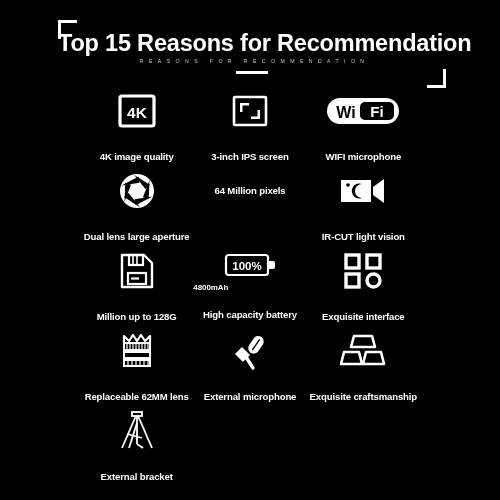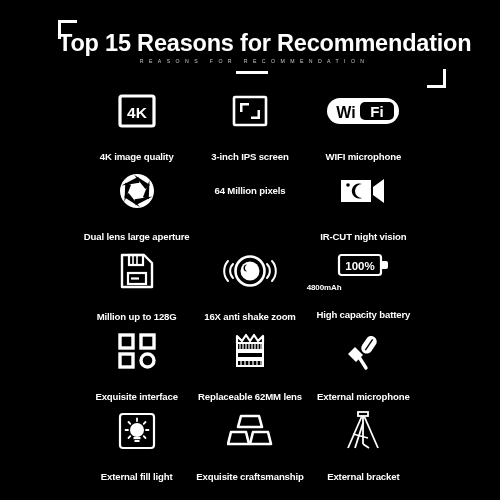--- a/index.html
+++ b/index.html
@@ -212,53 +212,37 @@
 
     <div class="cell">
       <div class="icon-wrap">
         <svg width="48" height="34" viewBox="0 0 48 34">
           <path d="M2 6 h30 v22 h-30 z" fill="#fff"></path>
           <path d="M34 13 L45 5 L45 29 L34 21 Z" fill="#fff"></path>
           <path d="M23 10 a7.5 7.5 0 1 0 0 14 a6 6 0 0 1 0 -14 z" fill="#000"></path>
           <circle cx="9" cy="11" r="1.8" fill="#000"></circle>
         </svg>
       </div>
-      <div class="cell-label">IR-CUT night vision</div>
+      <div class="cell-label">IR-CUT light vision</div>
     </div>
 
     <div class="cell">
       <div class="icon-wrap">
         <svg width="38" height="40" viewBox="0 0 38 40">
           <path d="M4 4 h22 l8 8 v24 h-30 z" fill="none" stroke="#fff" stroke-width="2.4" stroke-linejoin="round"></path>
           <rect x="11" y="4" width="14" height="10" fill="none" stroke="#fff" stroke-width="2.2"></rect>
           <line x1="15" y1="5" x2="15" y2="13" stroke="#fff" stroke-width="1.6"></line>
           <line x1="19" y1="5" x2="19" y2="13" stroke="#fff" stroke-width="1.6"></line>
           <rect x="10" y="22" width="18" height="11" fill="none" stroke="#fff" stroke-width="2.2"></rect>
           <line x1="13" y1="27.5" x2="21" y2="27.5" stroke="#fff" stroke-width="2.2"></line>
         </svg>
       </div>
       <div class="cell-label">Million up to 128G</div>
     </div>
 
-    <div class="cell">
-      <div class="icon-wrap">
-        <svg width="54" height="38" viewBox="0 0 54 38">
-          <circle cx="27" cy="19" r="14.5" fill="none" stroke="#fff" stroke-width="2.6"></circle>
-          <circle cx="27" cy="19" r="9.5" fill="#fff"></circle>
-          <path d="M24 12.5 a4 4 0 0 0 0 7 a3 3 0 0 1 0 -7 z" fill="#000"></path>
-          <g stroke="#fff" stroke-width="2" fill="none" stroke-linecap="round">
-            <path d="M10 12 a10 10 0 0 0 0 14"></path>
-            <path d="M5 9 a15 15 0 0 0 0 20"></path>
-            <path d="M44 12 a10 10 0 0 1 0 14"></path>
-            <path d="M49 9 a15 15 0 0 1 0 20"></path>
-          </g>
-        </svg>
-      </div>
-      <div class="cell-label">16X anti shake zoom</div>
-    </div>
 
     <div class="cell">
       <div class="icon-wrap" style="height:34px;">
         <svg width="52" height="26" viewBox="0 0 52 26">
           <rect x="2" y="3" width="42" height="20" rx="2.5" fill="none" stroke="#fff" stroke-width="2.2"></rect>
           <path d="M45 9 h4 a2 2 0 0 1 2 2 v4 a2 2 0 0 1 -2 2 h-4 z" fill="#fff"></path>
           <text x="23" y="18" font-family="Liberation Sans, sans-serif" font-size="11.5" font-weight="bold" fill="#fff" text-anchor="middle">100%</text>
         </svg>
       </div>
       <div class="sublabel">4800mAh</div>
@@ -314,40 +298,20 @@
             <rect x="17" y="2" width="11" height="19" rx="5.5" fill="#fff"></rect>
             <line x1="22.5" y1="5" x2="22.5" y2="18" stroke="#000" stroke-width="1.4"></line>
           </g>
           <path d="M13 16 L21 24 L14 31 L6 23 Z" fill="#fff"></path>
           <path d="M17 26 L24 37" stroke="#fff" stroke-width="3.4" stroke-linecap="round"></path>
         </svg>
       </div>
       <div class="cell-label">External microphone</div>
     </div>
 
-    <div class="cell">
-      <div class="icon-wrap">
-        <svg width="40" height="40" viewBox="0 0 40 40">
-          <rect x="3" y="3" width="34" height="34" rx="3" fill="none" stroke="#fff" stroke-width="2.2"></rect>
-          <circle cx="20" cy="19" r="7" fill="#fff"></circle>
-          <rect x="16.5" y="26" width="7" height="2.2" fill="#fff"></rect>
-          <rect x="17.5" y="29" width="5" height="2" fill="#fff"></rect>
-          <g stroke="#fff" stroke-width="1.8" stroke-linecap="round">
-            <line x1="20" y1="7.5" x2="20" y2="10"></line>
-            <line x1="11.5" y1="11" x2="13.3" y2="12.8"></line>
-            <line x1="28.5" y1="11" x2="26.7" y2="12.8"></line>
-            <line x1="8.5" y1="19" x2="11" y2="19"></line>
-            <line x1="31.5" y1="19" x2="29" y2="19"></line>
-            <line x1="11.5" y1="27" x2="13.3" y2="25.2"></line>
-            <line x1="28.5" y1="27" x2="26.7" y2="25.2"></line>
-          </g>
-        </svg>
-      </div>
-      <div class="cell-label">External fill light</div>
-    </div>
 
     <div class="cell">
       <div class="icon-wrap">
         <svg width="46" height="38" viewBox="0 0 46 38">
           <path d="M14 4 h18 l3 11 h-24 z" fill="none" stroke="#fff" stroke-width="2.6" stroke-linejoin="round"></path>
           <path d="M4 20 h15 l3 12 h-21 z" fill="none" stroke="#fff" stroke-width="2.6" stroke-linejoin="round"></path>
           <path d="M26 20 h15 l3 12 h-21 z" fill="none" stroke="#fff" stroke-width="2.6" stroke-linejoin="round"></path>
         </svg>
       </div>
       <div class="cell-label">Exquisite craftsmanship</div>

